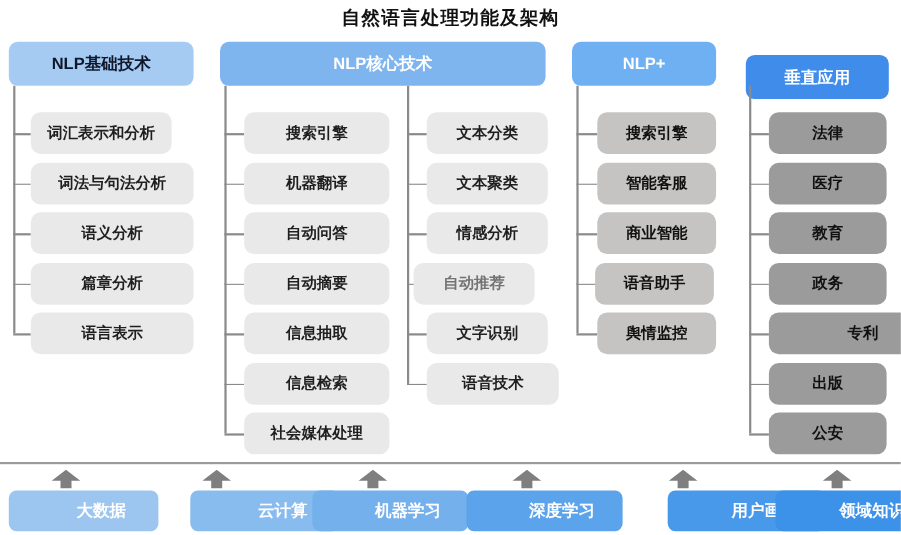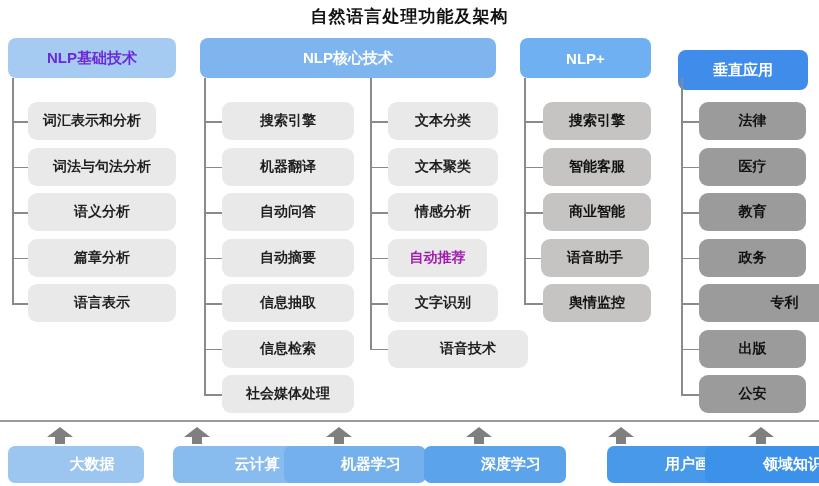--- a/index.html
+++ b/index.html
@@ -18,21 +18,21 @@
   .fbox{position:absolute;top:446px;height:37px;border-radius:7px;display:flex;
         align-items:center;justify-content:center;font-size:15px;font-weight:bold;color:#fff;padding-left:32px;}
   .arrow{position:absolute;top:427px;width:28px;height:17px;}
 </style>
 </head>
 <body>
 
 <div class="canvas">
   <div class="title">自然语言处理功能及架构</div>
   <div class="layer" id="tree">
-      <div class="hdr" style="left: 8px; top: 38px; width: 168px; background: rgb(165, 203, 243); color: #6d28d9;">NLP基础技术</div>
+      <div class="hdr" style="left: 8px; top: 38px; width: 168px; background: rgb(165, 203, 243); color: #0f172a;">NLP基础技术</div>
       <div class="vline" style="left: 12px; top: 78px; height: 225px; background: rgb(138, 138, 138);"></div>
       <div class="hline" style="left: 12px; top: 121px; width: 16px; background: rgb(138, 138, 138);"></div>
       <div class="item" style="left: 28px; top: 102px; width: 128px; background: rgb(233, 233, 233); color: rgb(31, 31, 31);">词汇表示和分析</div>
       <div class="hline" style="left: 12px; top: 166.5px; width: 16px; background: rgb(138, 138, 138);"></div>
       <div class="item" style="left: 28px; top: 147.5px; width: 148px; background: rgb(233, 233, 233); color: rgb(31, 31, 31);">词法与句法分析</div>
       <div class="hline" style="left: 12px; top: 212px; width: 16px; background: rgb(138, 138, 138);"></div>
       <div class="item" style="left: 28px; top: 193px; width: 148px; background: rgb(233, 233, 233); color: rgb(31, 31, 31);">语义分析</div>
       <div class="hline" style="left: 12px; top: 257.5px; width: 16px; background: rgb(138, 138, 138);"></div>
       <div class="item" style="left: 28px; top: 238.5px; width: 148px; background: rgb(233, 233, 233); color: rgb(31, 31, 31);">篇章分析</div>
       <div class="hline" style="left: 12px; top: 303px; width: 16px; background: rgb(138, 138, 138);"></div>
@@ -54,25 +54,25 @@
       <div class="hline" style="left: 204px; top: 394px; width: 18px; background: rgb(138, 138, 138);"></div>
       <div class="item" style="left: 222px; top: 375px; width: 132px; background: rgb(233, 233, 233); color: rgb(31, 31, 31);">社会媒体处理</div>
       <div class="vline" style="left: 370px; top: 78px; height: 270.5px; background: rgb(138, 138, 138);"></div>
       <div class="hline" style="left: 370px; top: 121px; width: 18px; background: rgb(138, 138, 138);"></div>
       <div class="item" style="left: 388px; top: 102px; width: 110px; background: rgb(233, 233, 233); color: rgb(31, 31, 31);">文本分类</div>
       <div class="hline" style="left: 370px; top: 166.5px; width: 18px; background: rgb(138, 138, 138);"></div>
       <div class="item" style="left: 388px; top: 147.5px; width: 110px; background: rgb(233, 233, 233); color: rgb(31, 31, 31);">文本聚类</div>
       <div class="hline" style="left: 370px; top: 212px; width: 18px; background: rgb(138, 138, 138);"></div>
       <div class="item" style="left: 388px; top: 193px; width: 110px; background: rgb(233, 233, 233); color: rgb(31, 31, 31);">情感分析</div>
       <div class="hline" style="left: 370px; top: 257.5px; width: 18px; background: rgb(138, 138, 138);"></div>
-      <div class="item" style="left: 388px; top: 238.5px; width: 99px; background: rgb(233, 233, 233); color: #a21caf;">自动推荐</div>
+      <div class="item" style="left: 376px; top: 238.5px; width: 110px; background: rgb(233, 233, 233); color: #737373;">自动推荐</div>
       <div class="hline" style="left: 370px; top: 303px; width: 18px; background: rgb(138, 138, 138);"></div>
       <div class="item" style="left: 388px; top: 284px; width: 110px; background: rgb(233, 233, 233); color: rgb(31, 31, 31);">文字识别</div>
       <div class="hline" style="left: 370px; top: 348.5px; width: 18px; background: rgb(138, 138, 138);"></div>
-      <div class="item" style="left: 388px; top: 329.5px; width: 120px; background: rgb(233, 233, 233); color: rgb(31, 31, 31); padding-left: 20px;">语音技术</div>
+      <div class="item" style="left: 388px; top: 329.5px; width: 120px; background: rgb(233, 233, 233); color: rgb(31, 31, 31);">语音技术</div>
       <div class="hdr" style="left: 520px; top: 38px; width: 131px; background: rgb(111, 176, 242); color: rgb(255, 255, 255);">NLP+</div>
       <div class="vline" style="left: 524px; top: 78px; height: 225px; background: rgb(138, 138, 138);"></div>
       <div class="hline" style="left: 524px; top: 121px; width: 19px; background: rgb(138, 138, 138);"></div>
       <div class="item" style="left: 543px; top: 102px; width: 108px; background: rgb(197, 196, 194); color: rgb(17, 17, 17);">搜索引擎</div>
       <div class="hline" style="left: 524px; top: 166.5px; width: 19px; background: rgb(138, 138, 138);"></div>
       <div class="item" style="left: 543px; top: 147.5px; width: 108px; background: rgb(197, 196, 194); color: rgb(17, 17, 17);">智能客服</div>
       <div class="hline" style="left: 524px; top: 212px; width: 19px; background: rgb(138, 138, 138);"></div>
       <div class="item" style="left: 543px; top: 193px; width: 108px; background: rgb(197, 196, 194); color: rgb(17, 17, 17);">商业智能</div>
       <div class="hline" style="left: 524px; top: 257.5px; width: 19px; background: rgb(138, 138, 138);"></div>
       <div class="item" style="left: 541px; top: 238.5px; width: 108px; background: rgb(197, 196, 194); color: rgb(17, 17, 17);">语音助手</div>

